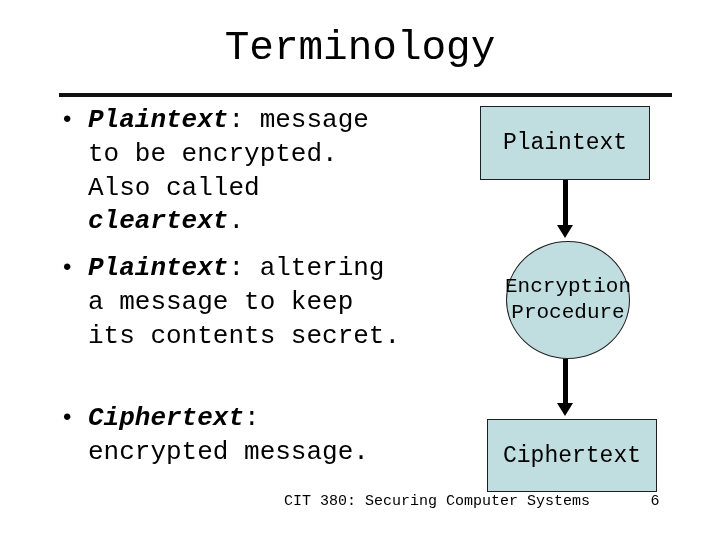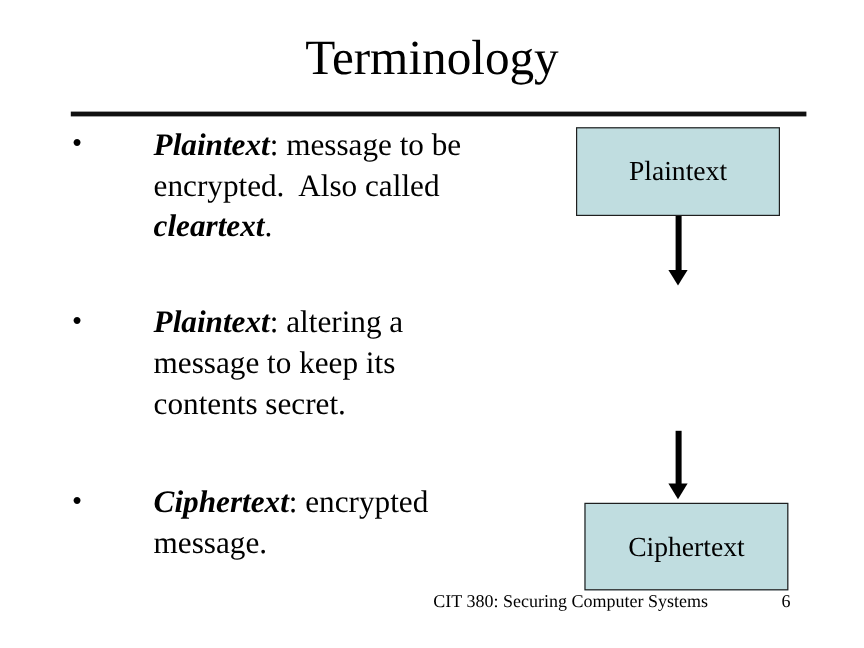--- a/index.html
+++ b/index.html
@@ -6,21 +6,21 @@
     margin: 0;
     padding: 0;
     background: #888;
   }
   .slide {
     position: relative;
     width: 720px;
     height: 540px;
     background: #ffffff;
     overflow: hidden;
-    font-family: Liberation Serif, serif;
+    font-family: Liberation Mono, monospace;
     color: #000000;
   }
 
   
   .title {
     position: absolute;
     top: 24px;
     left: 0;
     width: 720px;
     text-align: center;
@@ -48,21 +48,20 @@
   .bullet-marker {
     flex: 0 0 28px;
     font-size: 24px;
     line-height: 1.4;
   }
   .bullet-text {
     flex: 1 1 auto;
     max-width: 320px;
     font-size: 26px;
     line-height: 1.3;
-    margin-left: 40px;
   }
   .bullet-text .term,
   .bullet-text .emph {
     font-weight: bold;
     font-style: italic;
   }
   .bullet-1 { top: 104px; }
   .bullet-2 { top: 252px; }
   .bullet-3 { top: 402px; }
 
@@ -158,20 +157,23 @@
     <div class="bullet-text"><span class="term">Ciphertext</span><span>: encrypted message.</span><span class="emph"></span><span></span></div>
   </div>
 
   <div class="shape box-plaintext">
     <span>Plaintext</span>
   </div>
 
   <div class="arrow-shaft arrow1-shaft"></div>
   <div class="arrow-head arrow1-head"></div>
 
+  <div class="shape circle-encryption">
+    <span>Encryption Procedure</span>
+  </div>
 
   <div class="arrow-shaft arrow2-shaft"></div>
   <div class="arrow-head arrow2-head"></div>
 
   <div class="shape box-ciphertext">
     <span>Ciphertext</span>
   </div>
 
   <div class="footer">CIT 380: Securing Computer Systems</div>
   <div class="page-number">6</div>

